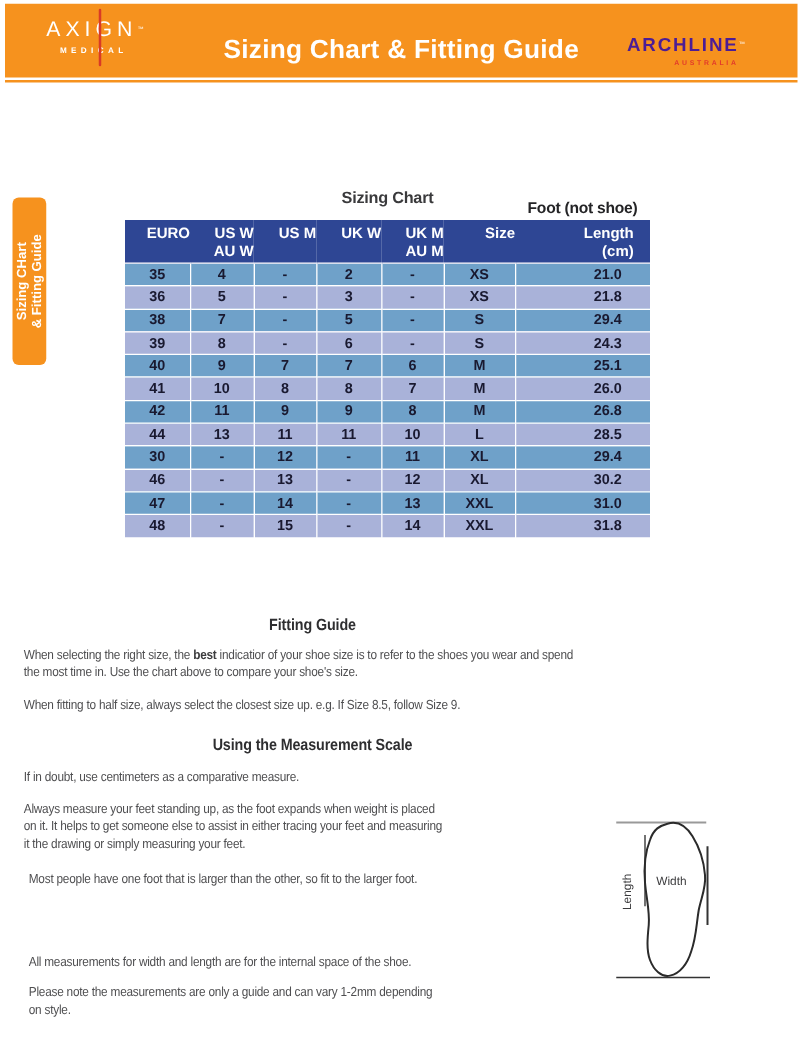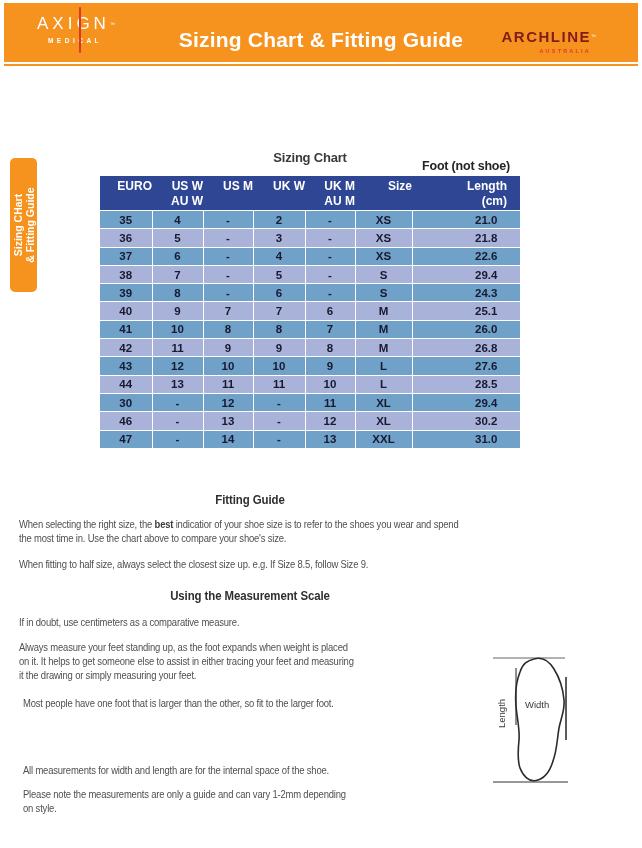--- a/index.html
+++ b/index.html
@@ -9,21 +9,21 @@
   .banner{position:absolute;left:4px;right:4px;top:3px;height:59px;background:#F6921E;}
   .banner-rule{position:absolute;left:4px;right:4px;top:64px;height:2px;background:#F6921E;}
   .axign{position:absolute;left:33px;top:11px;width:76px;text-align:center;color:#fff;}
   .axign-name{position:relative;font-size:17px;letter-spacing:4px;line-height:20px;}
   .axign-tm{font-size:5px;vertical-align:top;}
   .axign-line{position:absolute;left:42px;top:-7px;width:2px;height:46px;background:#D93A26;border-radius:2px;}
   .axign-medical{font-size:6.5px;font-weight:700;letter-spacing:3.5px;margin-top:3px;}
   .banner-title{position:absolute;left:0;right:0;top:25px;text-align:center;color:#fff;
                 font-size:21px;font-weight:700;letter-spacing:.2px;}
   .archline{position:absolute;right:42px;top:26px;text-align:right;line-height:15px;}
-  .archline-name{color:#7f1d1d;font-size:15px;font-weight:700;letter-spacing:1.5px;margin-top:44px;}
+  .archline-name{color:#4c1d95;font-size:15px;font-weight:700;letter-spacing:1.5px;margin-top:44px;}
   .archline-tm{color:#fff;font-size:5px;vertical-align:top;}
   .archline-sub{color:#E23A2B;font-size:5.5px;font-weight:700;letter-spacing:2.2px;margin-right:5px;}
   
   .side-tab{position:absolute;left:10px;top:158px;width:27px;height:134px;background:#F6921E;border-radius:5px;}
   .side-tab-text{position:absolute;left:50%;top:50%;width:134px;transform:translate(-50%,-50%) rotate(-90deg);
                  color:#fff;font-weight:700;font-size:10.5px;line-height:12px;text-align:center;white-space:nowrap;}
   
   .chart-title{position:absolute;left:100px;top:150px;width:420px;text-align:center;
                font-size:13px;font-weight:700;color:#3a3a3c;letter-spacing:-.2px;}
   .foot-note{position:absolute;right:132px;top:159px;font-size:12.5px;font-weight:700;color:#242426;letter-spacing:-.2px;margin-left:15px;}
@@ -139,29 +139,20 @@
         <tr>
           <td>36</td>
           <td>5</td>
           <td>-</td>
           <td>3</td>
           <td>-</td>
           <td>XS</td>
           <td>21.8</td>
         </tr>
         <tr>
-          <td>37</td>
-          <td>6</td>
-          <td>-</td>
-          <td>4</td>
-          <td>-</td>
-          <td>XS</td>
-          <td>22.6</td>
-        </tr>
-        <tr>
           <td>38</td>
           <td>7</td>
           <td>-</td>
           <td>5</td>
           <td>-</td>
           <td>S</td>
           <td>29.4</td>
         </tr>
         <tr>
           <td>39</td>
@@ -193,29 +184,20 @@
         <tr>
           <td>42</td>
           <td>11</td>
           <td>9</td>
           <td>9</td>
           <td>8</td>
           <td>M</td>
           <td>26.8</td>
         </tr>
         <tr>
-          <td>43</td>
-          <td>12</td>
-          <td>10</td>
-          <td>10</td>
-          <td>9</td>
-          <td>L</td>
-          <td>27.6</td>
-        </tr>
-        <tr>
           <td>44</td>
           <td>13</td>
           <td>11</td>
           <td>11</td>
           <td>10</td>
           <td>L</td>
           <td>28.5</td>
         </tr>
         <tr>
           <td>30</td>
@@ -236,20 +218,29 @@
           <td>30.2</td>
         </tr>
         <tr>
           <td>47</td>
           <td>-</td>
           <td>14</td>
           <td>-</td>
           <td>13</td>
           <td>XXL</td>
           <td>31.0</td>
+        </tr>
+        <tr>
+          <td>48</td>
+          <td>-</td>
+          <td>15</td>
+          <td>-</td>
+          <td>14</td>
+          <td>XXL</td>
+          <td>31.8</td>
         </tr>
       </tbody>
   </table>
 
   <div class="doc-h" id="h-fitting">Fitting Guide</div>
 
   <div class="doc-p" id="p-fit1">
     <div><span>When selecting the right size, the </span><b>best</b><span> indicatior of your shoe size is to refer to the shoes you wear and spend</span></div>
     <div>the most time in. Use the chart above to compare your shoe's size.</div>
   </div>

